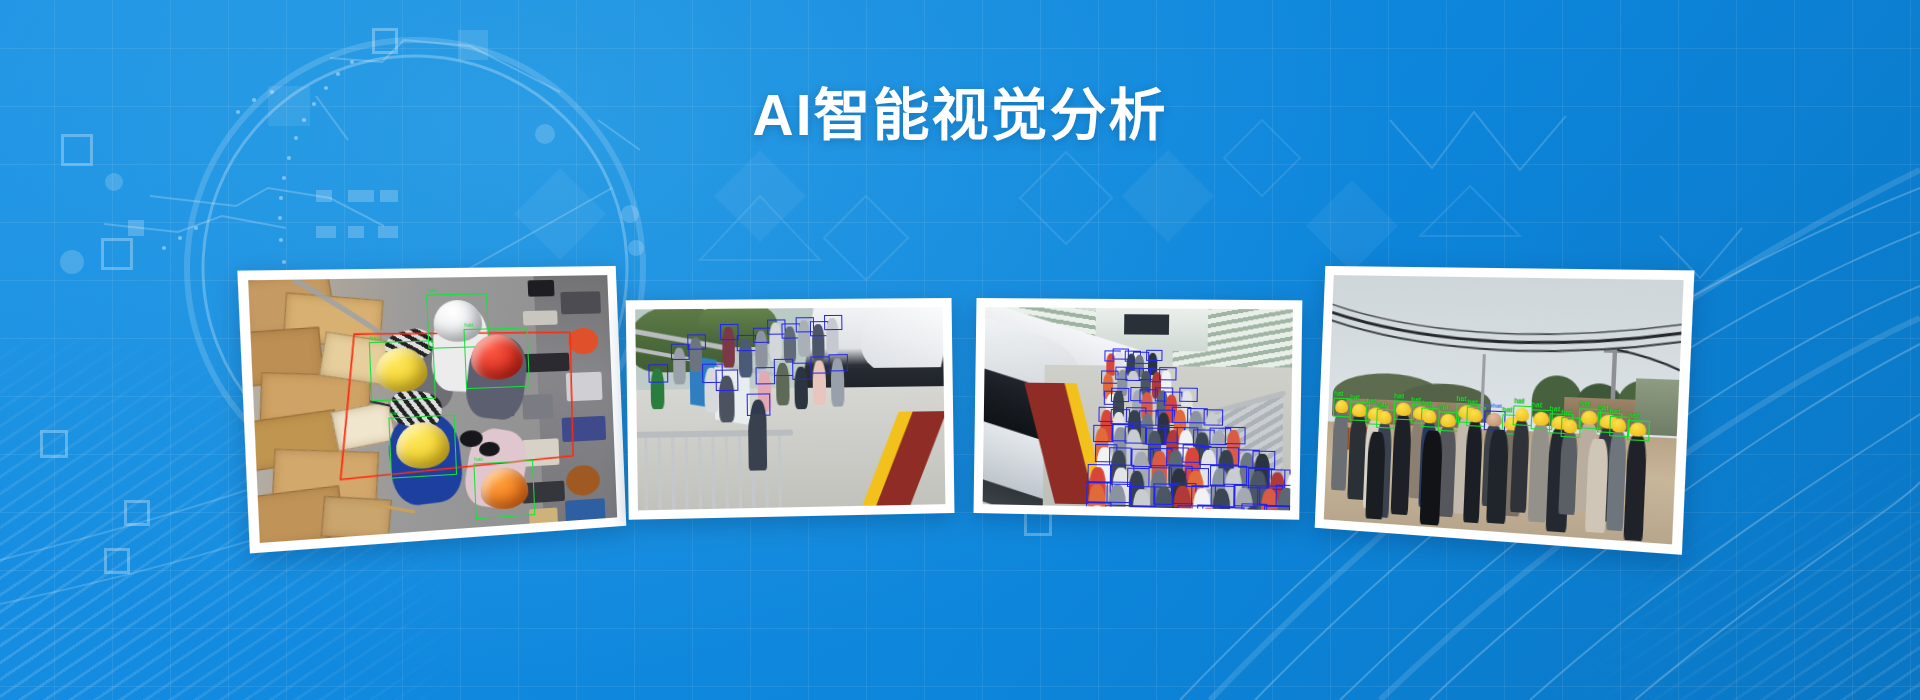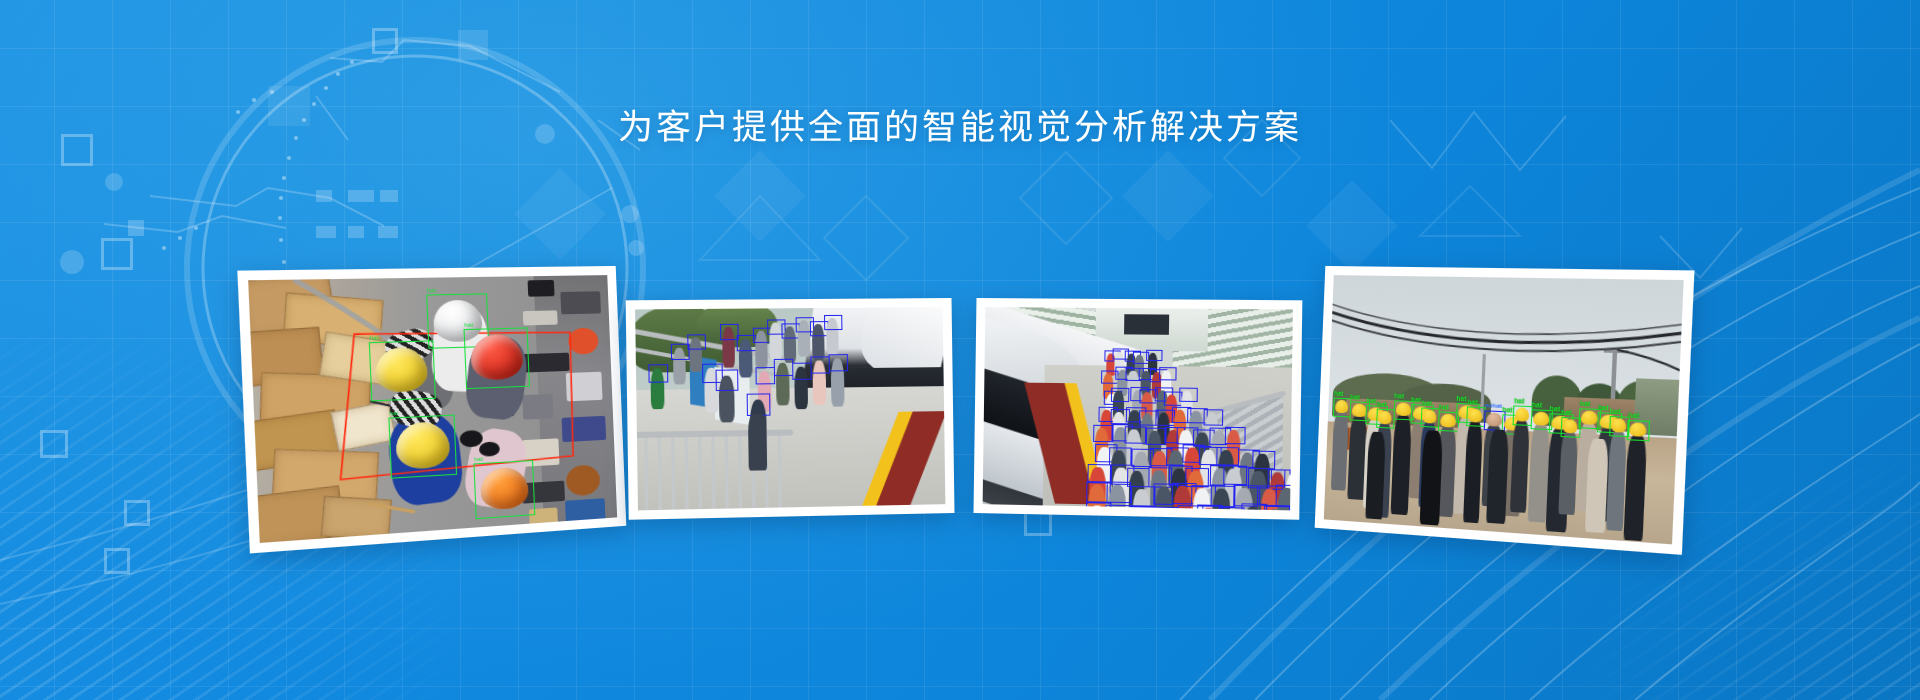--- a/index.html
+++ b/index.html
@@ -257,21 +257,21 @@
   <div class="sqf" style="left:316px;top:226px;width:20px;height:12px;"></div>
   <div class="sqf" style="left:348px;top:226px;width:16px;height:12px;"></div>
   <div class="sqf" style="left:378px;top:226px;width:20px;height:12px;"></div>
   <div class="sqf" style="left:268px;top:86px;width:42px;height:40px;opacity:.38;"></div>
   <div class="sqf" style="left:1348px;top:484px;width:16px;height:16px;opacity:.5;"></div>
 
   <div class="bg-layer bg-hatch"></div>
   <div class="bg-layer bg-hatch2"></div>
 
   <div class="headline">
-    <p class="subtitle">为客户提供全面的智能视觉分析解决方案</p>
+    <h1 class="title">AI智能视觉分析</h1>
   </div>
 
   <div class="gallery">
 
     <div class="card" id="card1">
       <div class="shot">
         <div class="scene">
           <div class="wh-floor"></div>
           <div class="shelfR"></div>
 

